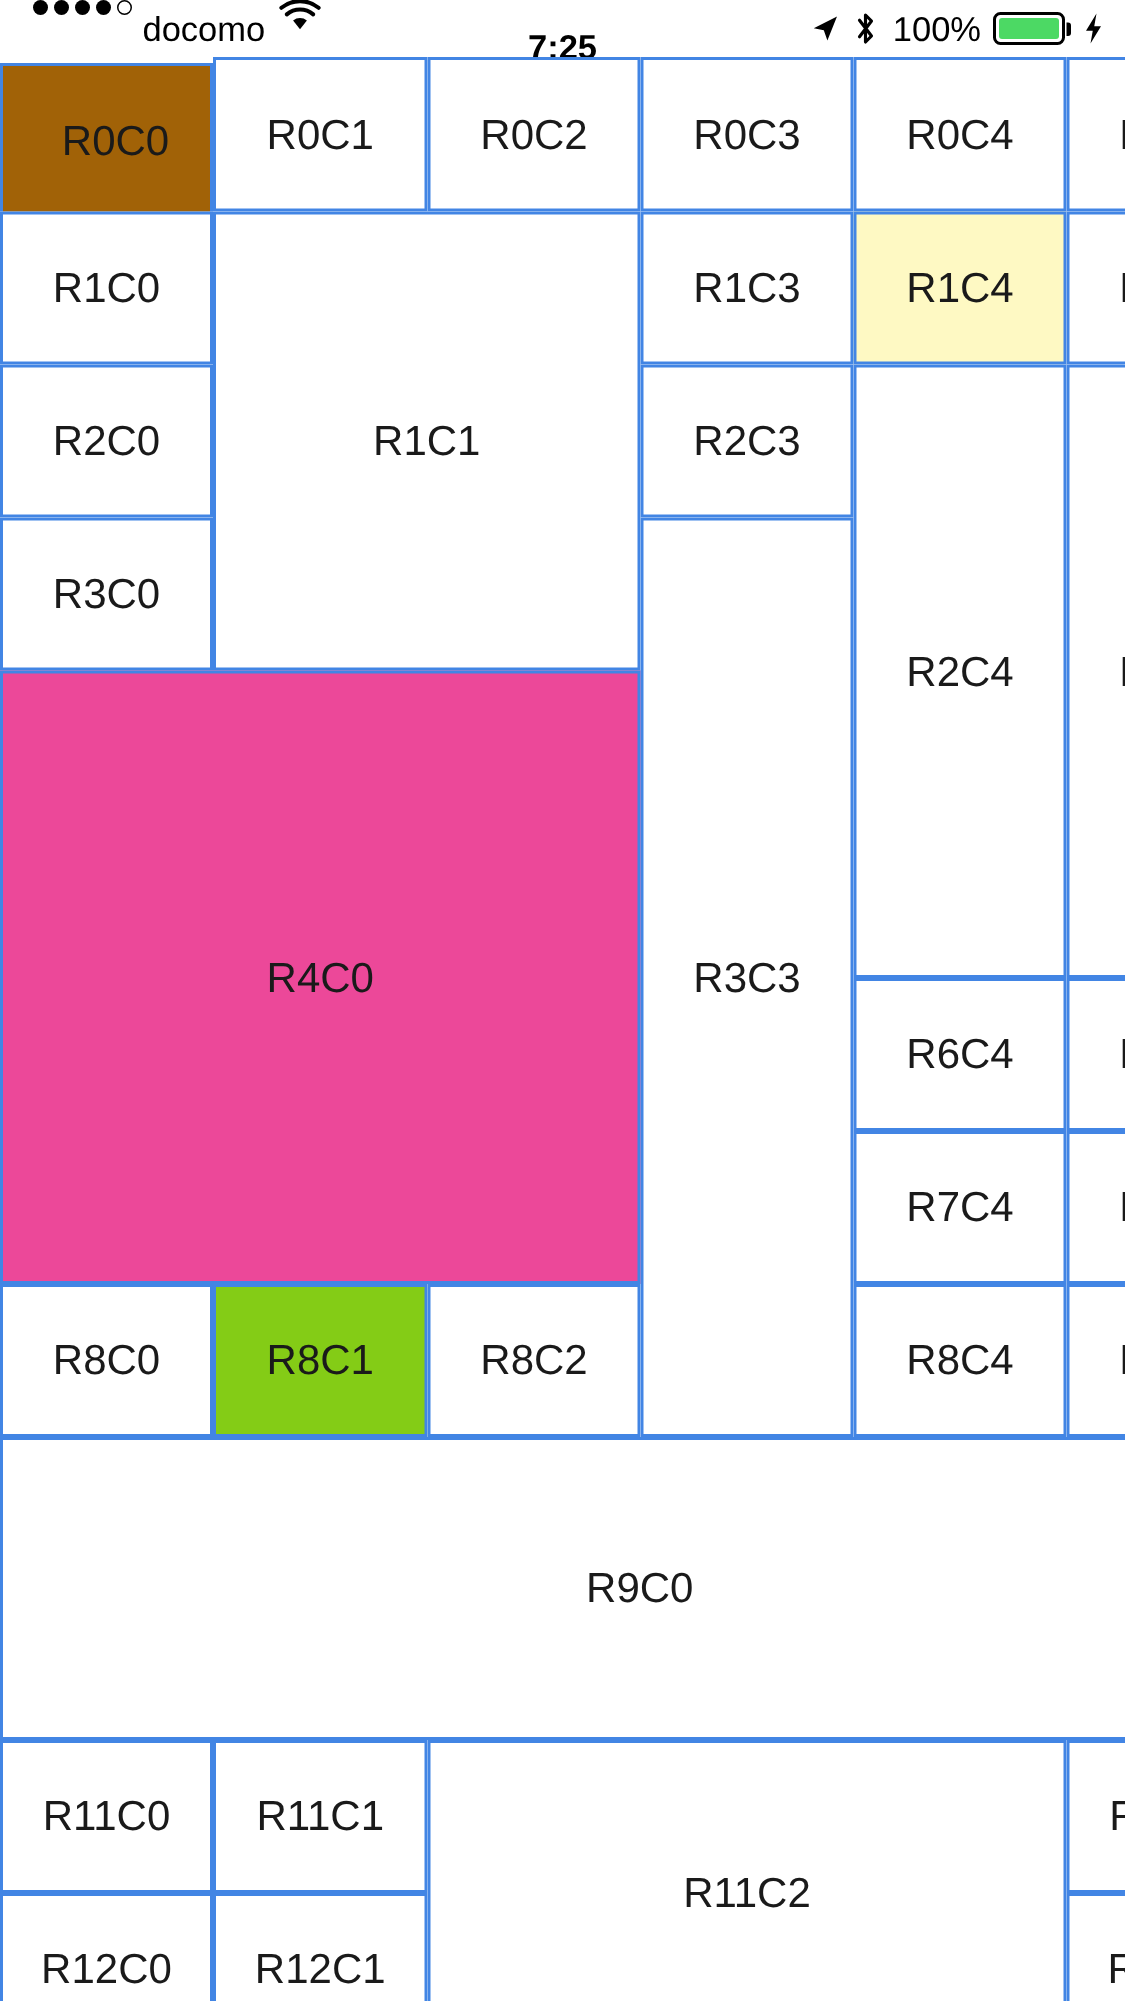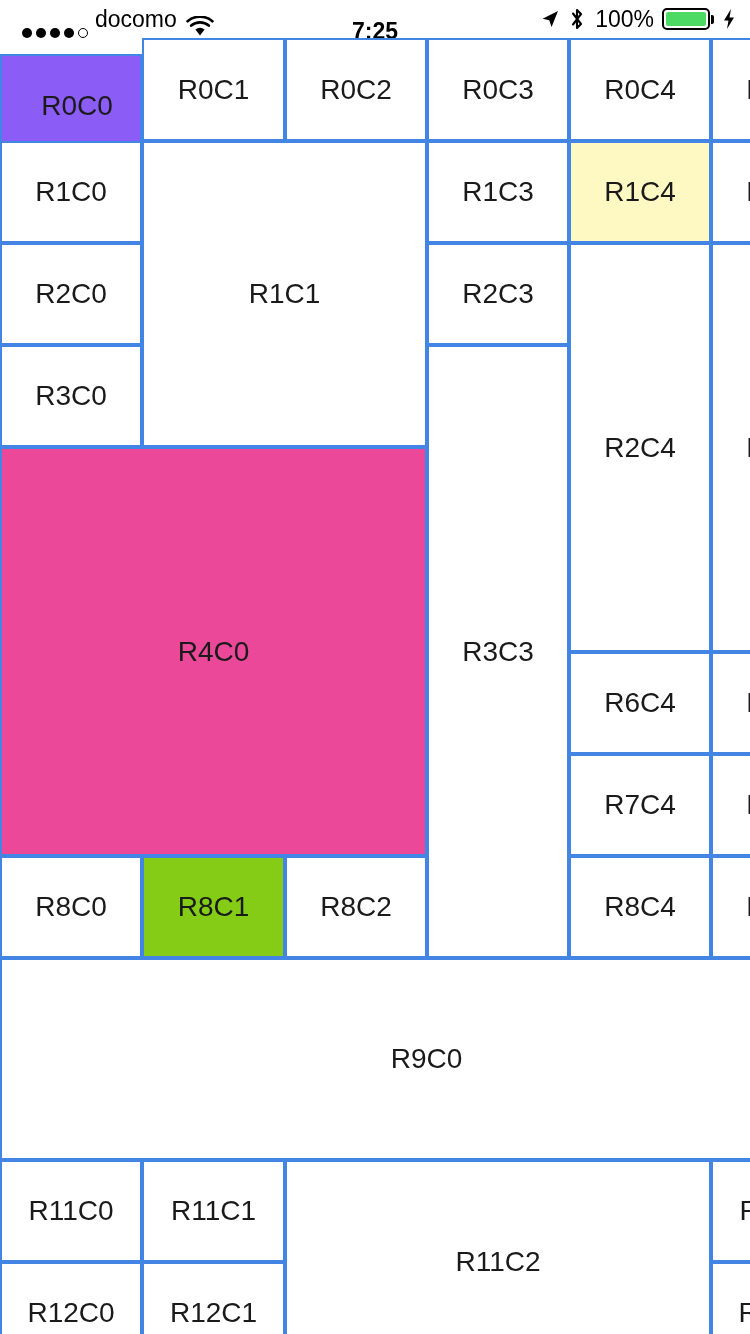--- a/index.html
+++ b/index.html
@@ -11,21 +11,21 @@
   }
 
   
   #status-bar{
     position:absolute; left:0; top:0; width:750px; height:38px;
     display:flex; align-items:center; background:#ffffff;
     color:#000000;
   }
   #status-left{
     position:absolute; left:22px; top:0; height:38px;
-    display:flex; align-items:flex-end; gap:7px;
+    display:flex; align-items:flex-start; gap:7px;
   }
   .sig-dots{ display:flex; align-items:center; gap:4px; }
   .dot{ width:10px; height:10px; border-radius:50%; background:#000; }
   .dot.empty{ background:transparent; border:1.5px solid #000; width:10px; height:10px; }
   #carrier-label{ font-size:23px; letter-spacing:0px; line-height:38px; }
   #wifi-icon{ margin-left:2px; display:block; }
   #status-center{
     position:absolute; left:0; top:12px; width:750px; height:38px;
     display:flex; align-items:center; justify-content:center;
   }
@@ -97,21 +97,21 @@
       </span>
       <span class="batt-cap"></span>
     </span>
     <svg width="14" height="24" viewBox="0 0 14 24">
       <path d="M9 2 L2 13.5 L6.5 13.5 L5 22 L12 10.5 L7.5 10.5 Z" fill="#000"></path>
     </svg>
   </div>
 </div>
 
 <div id="grid-canvas">
-    <div class="cell" style="left: 0px; top: 16px; width: 142px; height: 103px; border-color: rgb(66, 133, 228); background: #8b5cf6; padding-left: 12px;">
+    <div class="cell" style="left: 0px; top: 4px; width: 142px; height: 103px; border-color: rgb(66, 133, 228); background: #a16207; padding-left: 12px;">
       <span class="cell-label">R0C0</span>
     </div>
     <div class="cell" style="left: 142px; top: 0px; width: 143px; height: 103px; border-color: rgb(66, 133, 228); background: rgb(255, 255, 255);">
       <span class="cell-label">R0C1</span>
     </div>
     <div class="cell" style="left: 285px; top: 0px; width: 142px; height: 103px; border-color: rgb(66, 133, 228); background: rgb(255, 255, 255);">
       <span class="cell-label">R0C2</span>
     </div>
     <div class="cell" style="left: 427px; top: 0px; width: 142px; height: 103px; border-color: rgb(66, 133, 228); background: rgb(255, 255, 255);">
       <span class="cell-label">R0C3</span>

